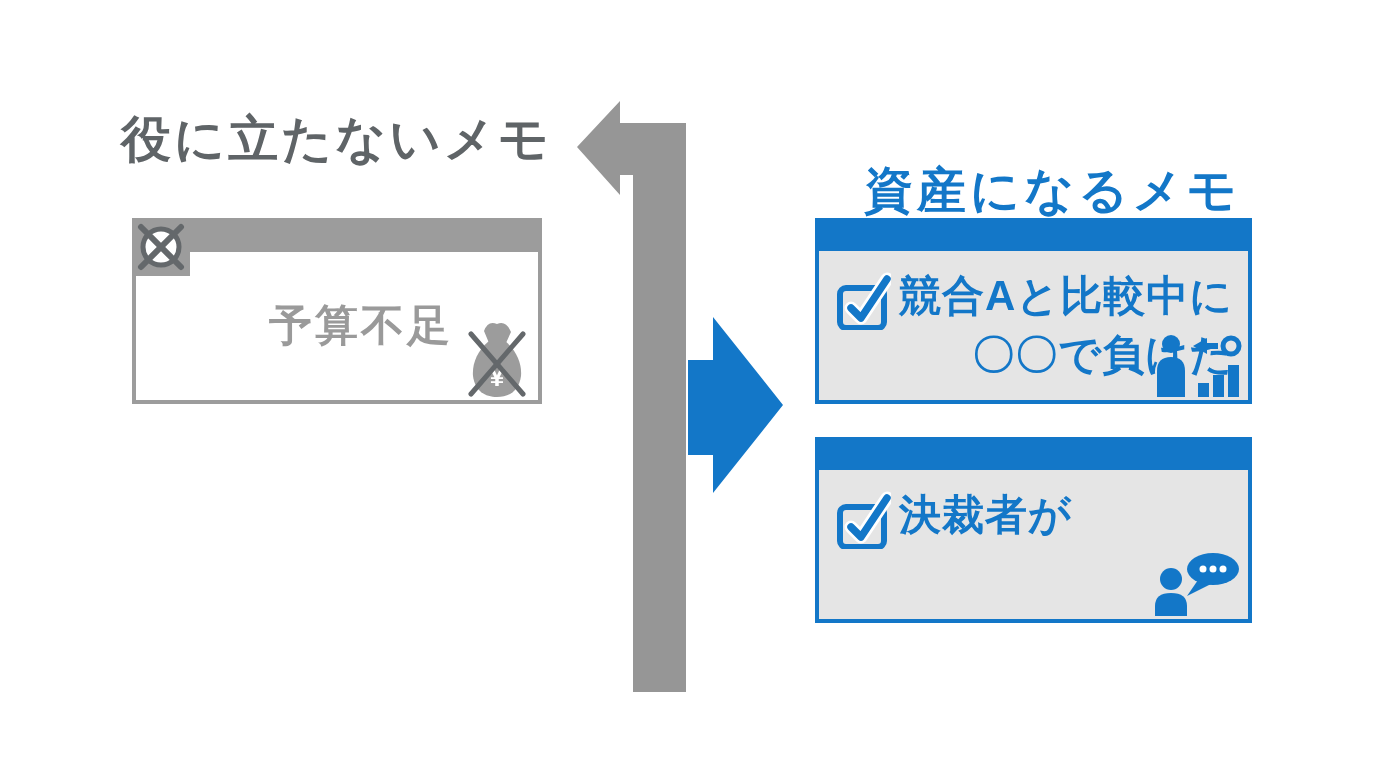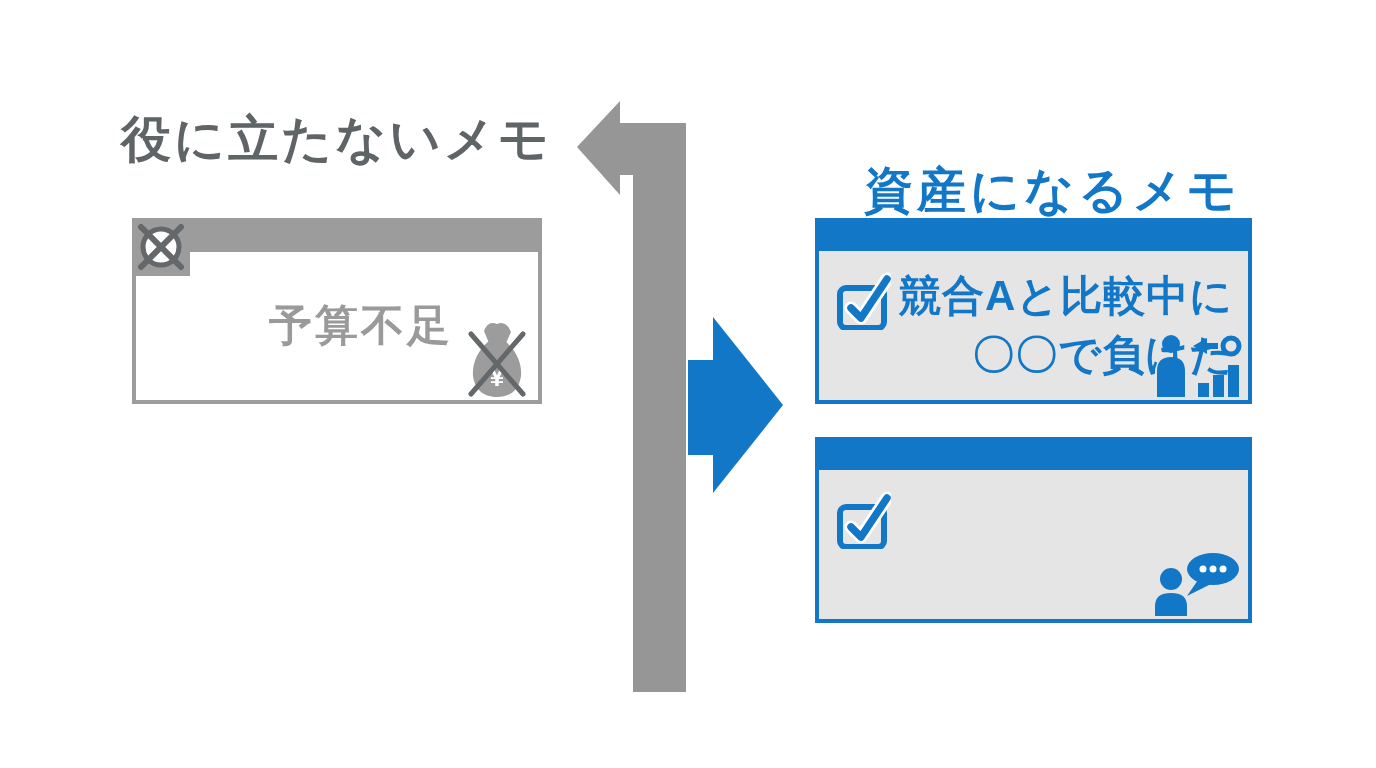--- a/index.html
+++ b/index.html
@@ -108,20 +108,21 @@
   <div class="bcard bcard2">
     <div class="bhead"></div>
     <div class="bcheck">
       <svg width="54" height="58" viewBox="0 0 54 58">
         <rect x="3" y="16" width="44" height="40" rx="6" fill="none" stroke="#1377C8" stroke-width="6"></rect>
         <polyline points="14,36 24,46 50,7" fill="none" stroke="#ffffff" stroke-width="13" stroke-linecap="round" stroke-linejoin="round"></polyline>
         <polyline points="14,36 24,46 50,7" fill="none" stroke="#1377C8" stroke-width="7.5" stroke-linecap="round" stroke-linejoin="round"></polyline>
       </svg>
     </div>
     <div class="btext">
+      <div>決裁者が</div>
     </div>
     <div class="bicon">
       <svg width="92" height="64" viewBox="0 0 92 64">
         <circle cx="21" cy="27" r="11" fill="#1377C8"></circle>
         <path d="M5,64 L5,54 Q5,41 21,41 Q37,41 37,54 L37,64 Z" fill="#1377C8"></path>
         <ellipse cx="63" cy="17" rx="26" ry="16" fill="#1377C8"></ellipse>
         <path d="M48,28 L37,44 L61,32 Z" fill="#1377C8"></path>
         <circle cx="53" cy="17" r="3.5" fill="#ffffff"></circle>
         <circle cx="63" cy="17" r="3.5" fill="#ffffff"></circle>
         <circle cx="73" cy="17" r="3.5" fill="#ffffff"></circle>

